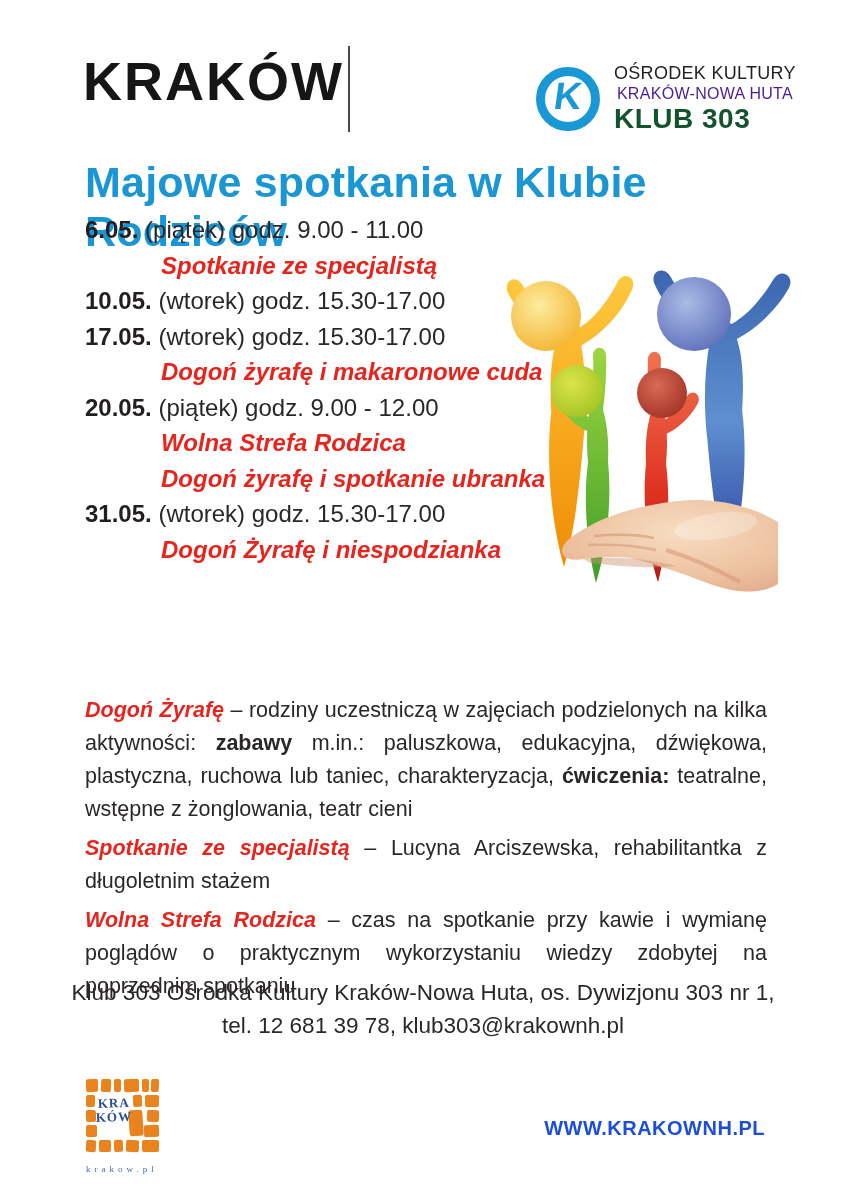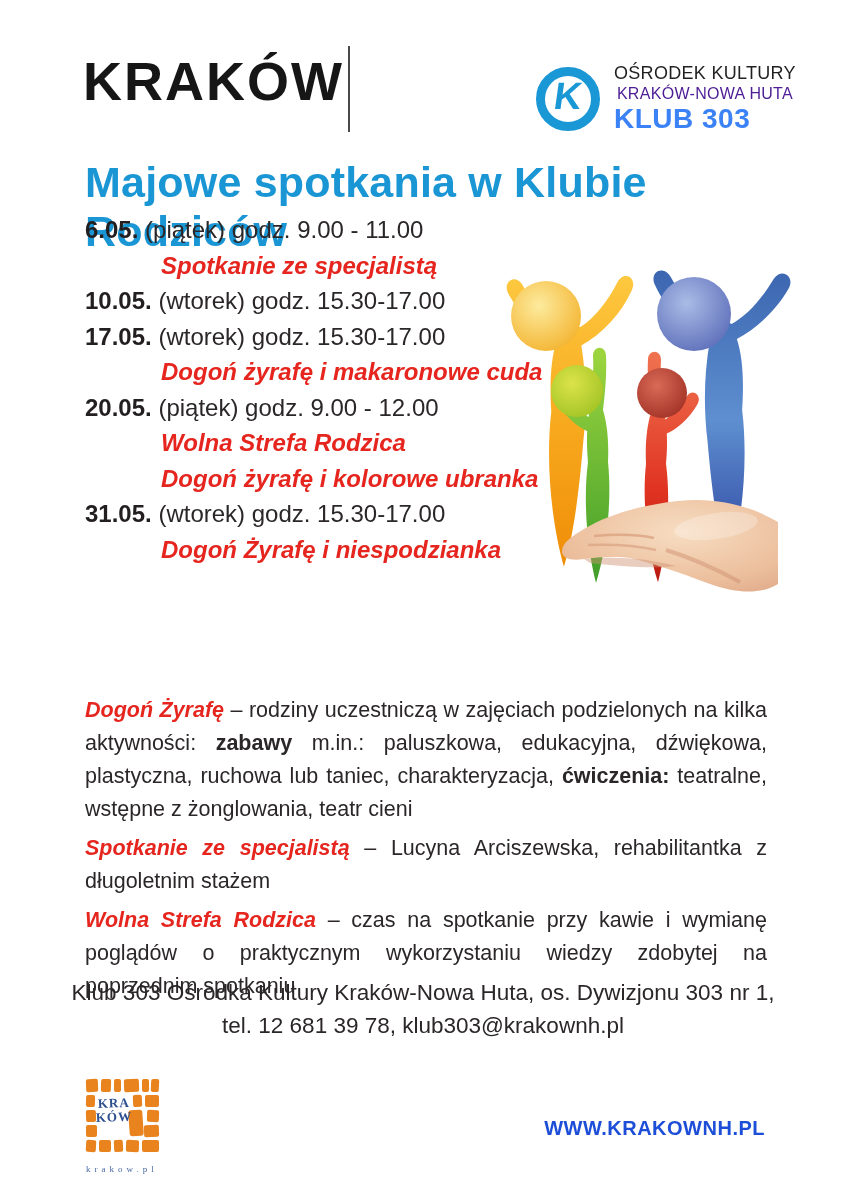--- a/index.html
+++ b/index.html
@@ -20,21 +20,21 @@
     width:46px;height:46px;border-radius:50%;border:9px solid #1a97d5;background:#ffffff;
     display:flex;align-items:center;justify-content:center;
   }
   .club-k{
     font-size:38px;font-weight:700;color:#1a97d5;transform:skewX(-8deg) translateY(-2px);
     font-family:"Liberation Sans",sans-serif;
   }
   .club-text{margin-left:14px;line-height:1;}
   .club-line1{font-size:18px;font-weight:400;color:#221f1f;letter-spacing:.3px;}
   .club-line2{font-size:16px;color:#4c1d95;margin-top:4px;letter-spacing:.3px;text-align:center;}
-  .club-line3{font-size:28px;font-weight:700;color:#3b82f6;margin-top:3px;letter-spacing:.5px;}
+  .club-line3{font-size:28px;font-weight:700;color:#14532d;margin-top:3px;letter-spacing:.5px;}
   
   .main-title{
     position:absolute;left:85px;top:158px;font-size:43px;font-weight:700;color:#1a96d4;
     letter-spacing:.2px;z-index:3;
   }
   
   .schedule{position:absolute;left:85px;top:212px;z-index:3;width:500px;}
   .sch-date{font-size:24px;line-height:35.5px;color:#2b2728;white-space:nowrap;}
   .sch-day{font-weight:700;color:#231f20;}
   .sch-event{
@@ -79,21 +79,21 @@
 <div class="main-title">Majowe spotkania w Klubie Rodziców</div>
 
 <div class="schedule">
     <div class="sch-date"><span class="sch-day">6.05.</span><span> (piątek) godz. 9.00 - 11.00</span></div>
     <div class="sch-event">Spotkanie ze specjalistą</div>
     <div class="sch-date"><span class="sch-day">10.05.</span><span> (wtorek) godz. 15.30-17.00</span></div>
     <div class="sch-date"><span class="sch-day">17.05.</span><span> (wtorek) godz. 15.30-17.00</span></div>
     <div class="sch-event">Dogoń żyrafę i makaronowe cuda</div>
     <div class="sch-date"><span class="sch-day">20.05.</span><span> (piątek) godz. 9.00 - 12.00</span></div>
     <div class="sch-event">Wolna Strefa Rodzica</div>
-    <div class="sch-event">Dogoń żyrafę i kolorowe ubranka</div>
+    <div class="sch-event">Dogoń żyrafę i spotkanie ubranka</div>
     <div class="sch-date"><span class="sch-day">31.05.</span><span> (wtorek) godz. 15.30-17.00</span></div>
     <div class="sch-event">Dogoń Żyrafę i niespodzianka</div>
   </div>
 
 <svg class="illustration" viewBox="0 0 380 400" aria-hidden="true">
   <defs>
     <linearGradient id="gOr" x1="0" y1="0" x2="0" y2="1">
       <stop offset="0" stop-color="#fdc83f"></stop>
         <stop offset=".55" stop-color="#f7a71c"></stop>
         <stop offset="1" stop-color="#ef8d07"></stop>

